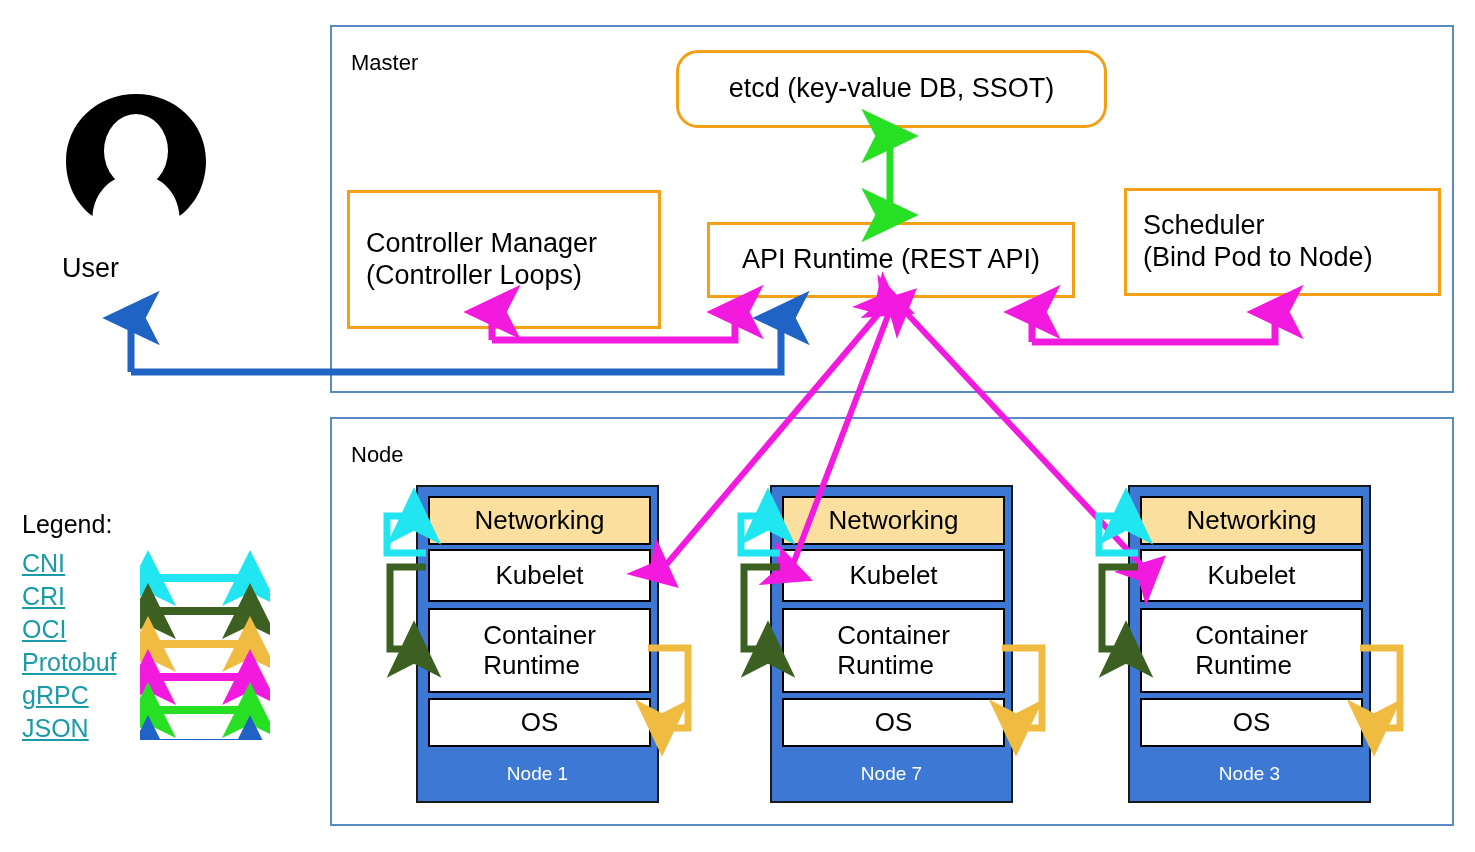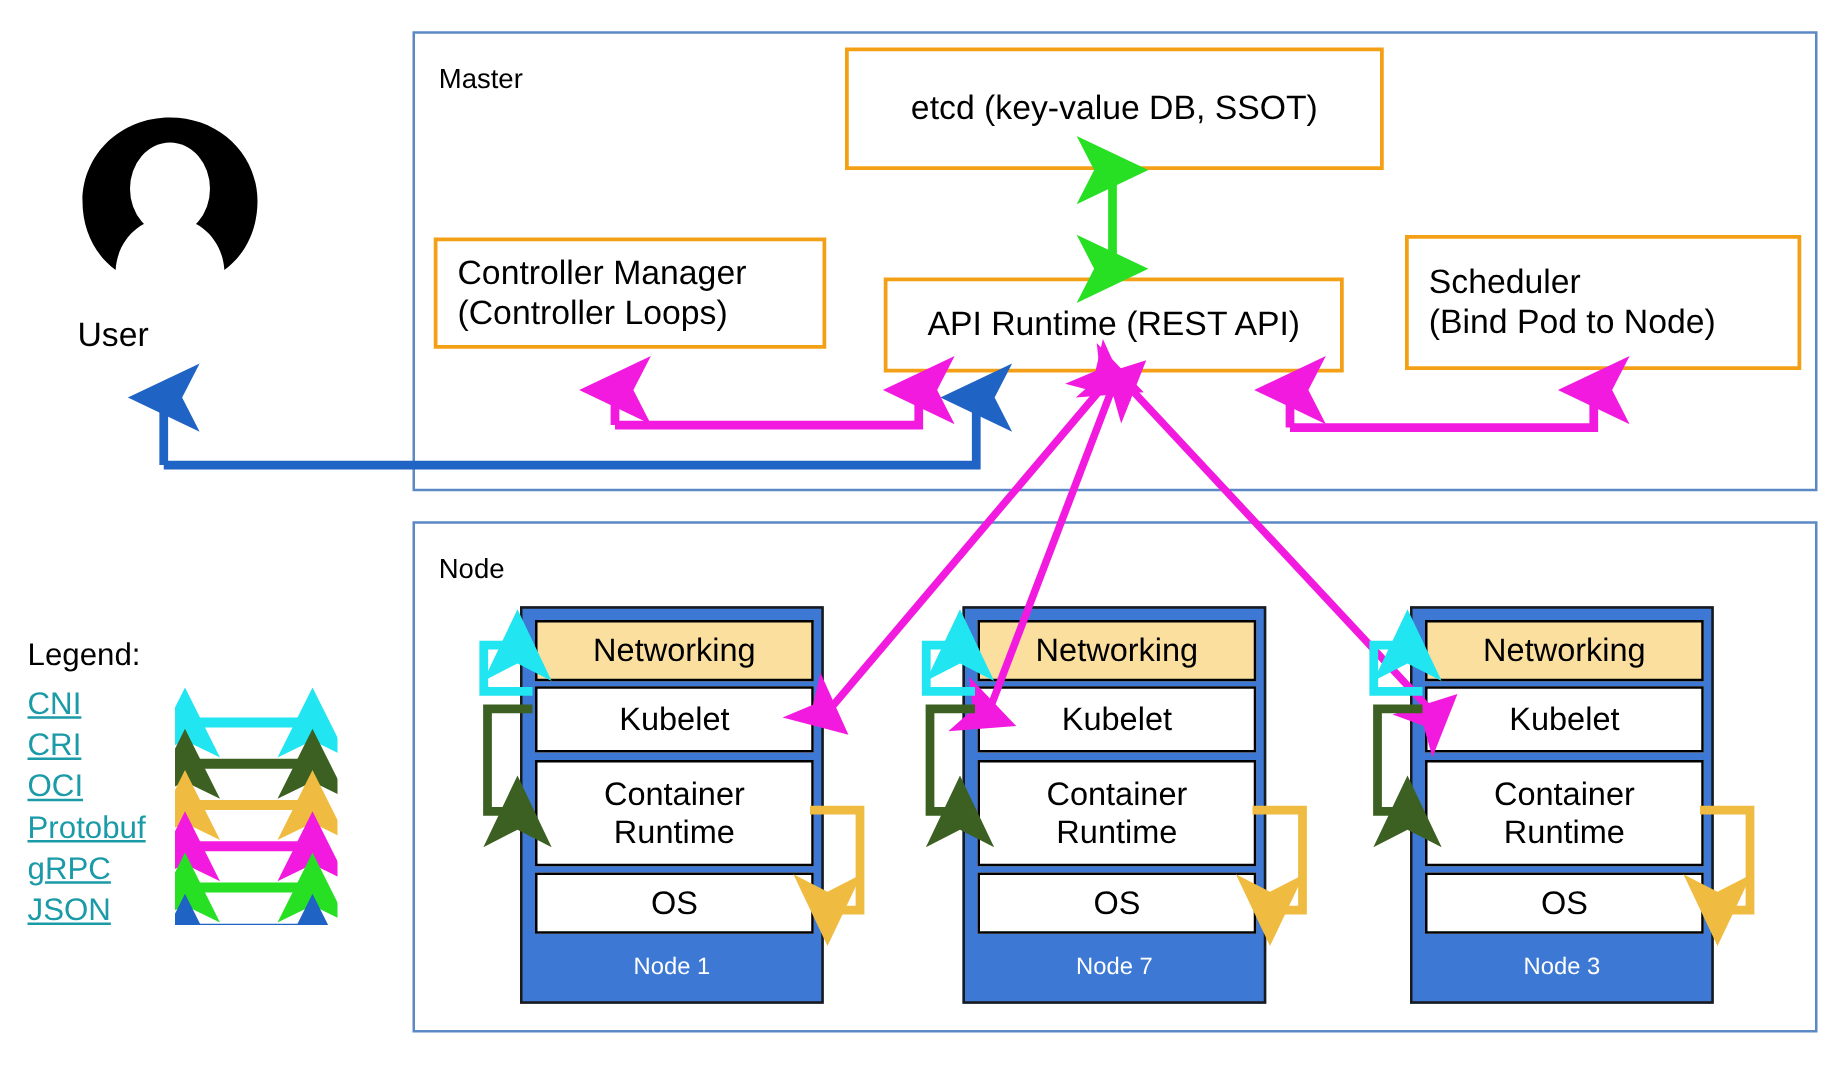--- a/index.html
+++ b/index.html
@@ -57,21 +57,20 @@
     box-sizing: border-box;
   }
   .node-inner {
     position: absolute;
     box-sizing: border-box;
     border: 2px solid #000000;
     background: #ffffff;
     display: flex;
     align-items: center;
     justify-content: center;
-    text-align: center;
     font-size: 26px;
     color: #000000;
     line-height: 1.12;
     white-space: pre-line;
   }
   .node-inner.networking {
     background: #fbdf9f;
   }
   .node-label {
     position: absolute;
@@ -176,23 +175,23 @@
       <ellipse cx="74" cy="61" rx="32" ry="37" fill="#ffffff"></ellipse>
     </svg>
   </div>
   <div class="user-caption" style="left:62px;top:255px;width:148px;">User</div>
 
   <div class="group-box" style="left:330px;top:25px;width:1124px;height:368px;"></div>
   <div class="group-title" style="left:351px;top:52px;">Master</div>
 
   <div class="boxes-layer">
 
-    <div class="master-box" style="left:676px;top:38px;width:431px;height:98px;">etcd (key-value DB, SSOT)</div>
-
-    <div class="master-box left-align" style="left:347px;top:190px;width:314px;height:89px;">Controller Manager
+    <div class="master-box" style="left:676px;top:50px;width:431px;height:78px;border-radius:22px;">etcd (key-value DB, SSOT)</div>
+
+    <div class="master-box left-align" style="left:347px;top:190px;width:314px;height:139px;">Controller Manager
 (Controller Loops)</div>
 
     <div class="master-box" style="left:707px;top:222px;width:368px;height:76px;">API Runtime (REST API)</div>
 
     <div class="master-box left-align" style="left:1124px;top:188px;width:317px;height:108px;">Scheduler
 (Bind Pod to Node)</div>
   </div>
 
   <div class="group-box" style="left:330px;top:417px;width:1124px;height:409px;"></div>
   <div class="group-title" style="left:351px;top:444px;">Node</div>

